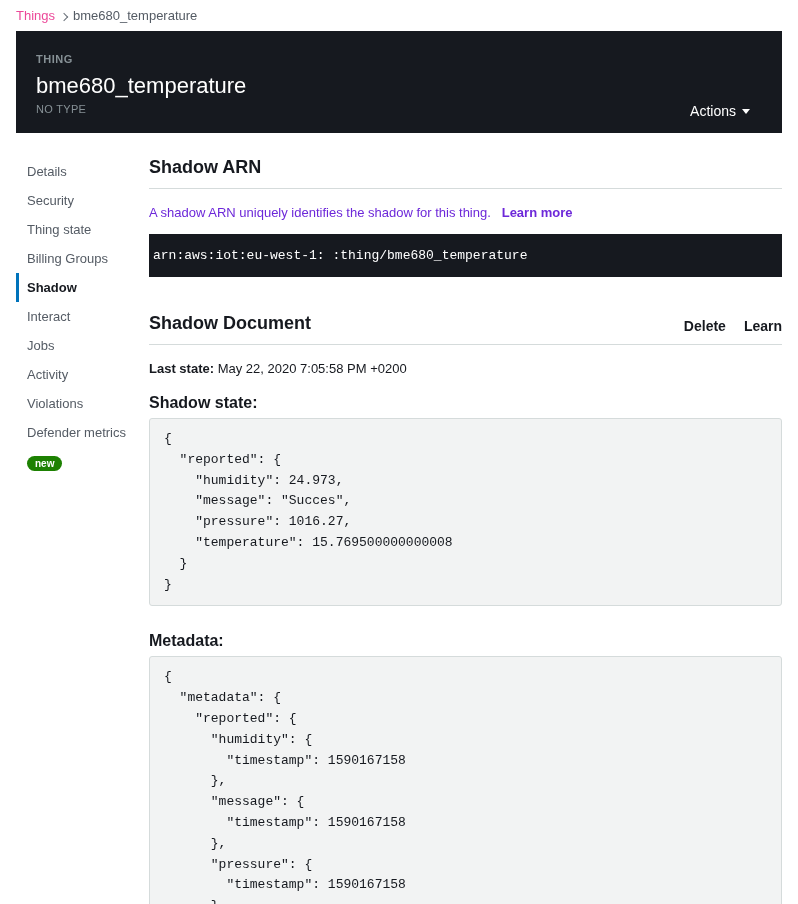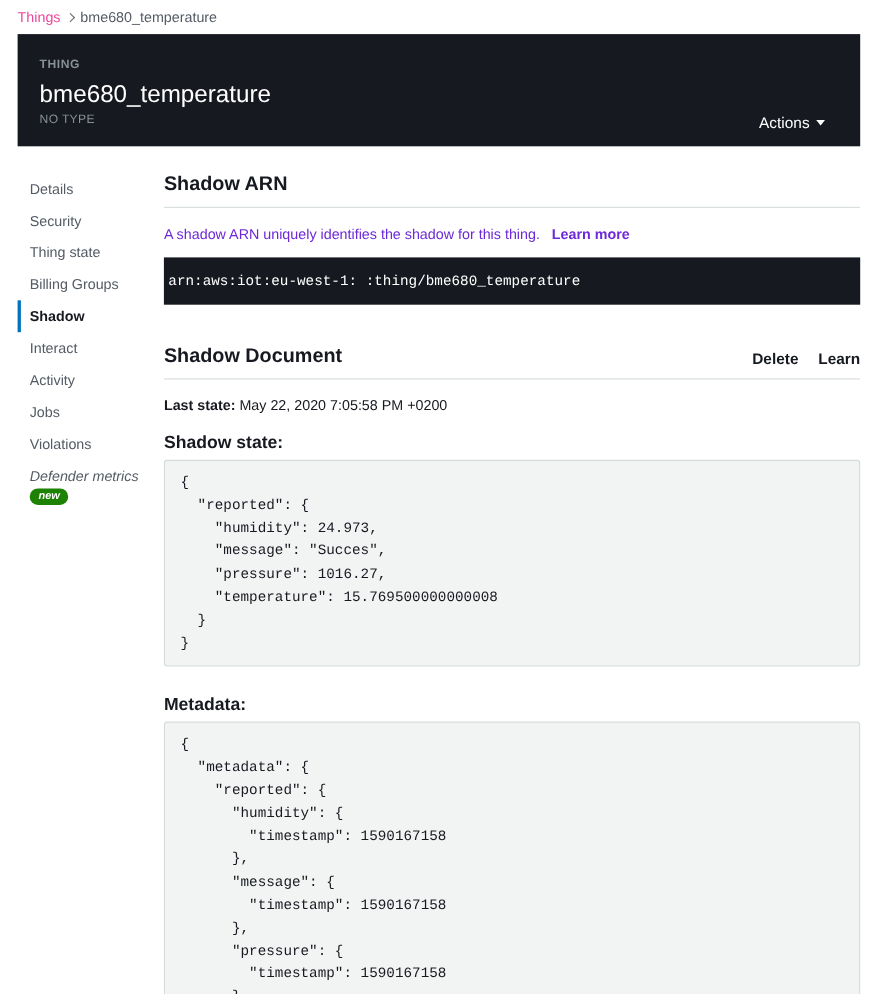--- a/index.html
+++ b/index.html
@@ -69,29 +69,29 @@
       <div class="sidebar-item">
           <span>Billing Groups</span>
         </div>
       <div class="sidebar-item active">
           <span>Shadow</span>
         </div>
       <div class="sidebar-item">
           <span>Interact</span>
         </div>
       <div class="sidebar-item">
-          <span>Activity</span>
+          <span>Jobs</span>
         </div>
       <div class="sidebar-item">
-          <span>Jobs</span>
+          <span>Activity</span>
         </div>
       <div class="sidebar-item">
           <span>Violations</span>
         </div>
-      <div class="sidebar-item" style="flex-direction:column; align-items:flex-start; gap:4px;font-style:italic;">
+      <div class="sidebar-item" style="flex-direction:column; align-items:flex-start; gap:16px;">
         <span>Defender metrics</span>
         <span class="badge-new">new</span>
       </div>
     </div>
 
     <div class="main">
 
       <div class="section-title">Shadow ARN</div>
       <div class="desc">
         <span>A shadow ARN uniquely identifies the shadow for this thing.</span>

